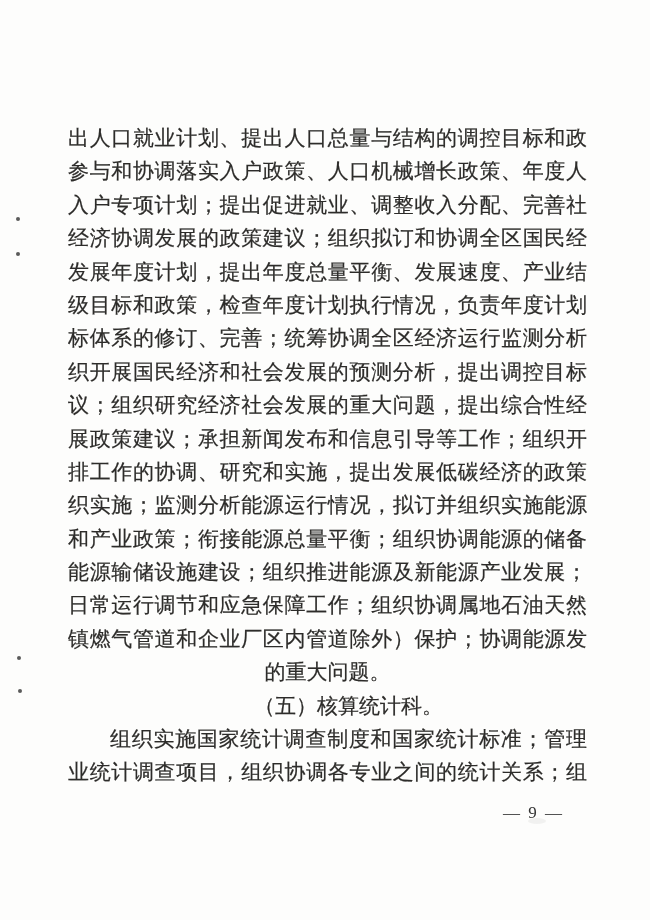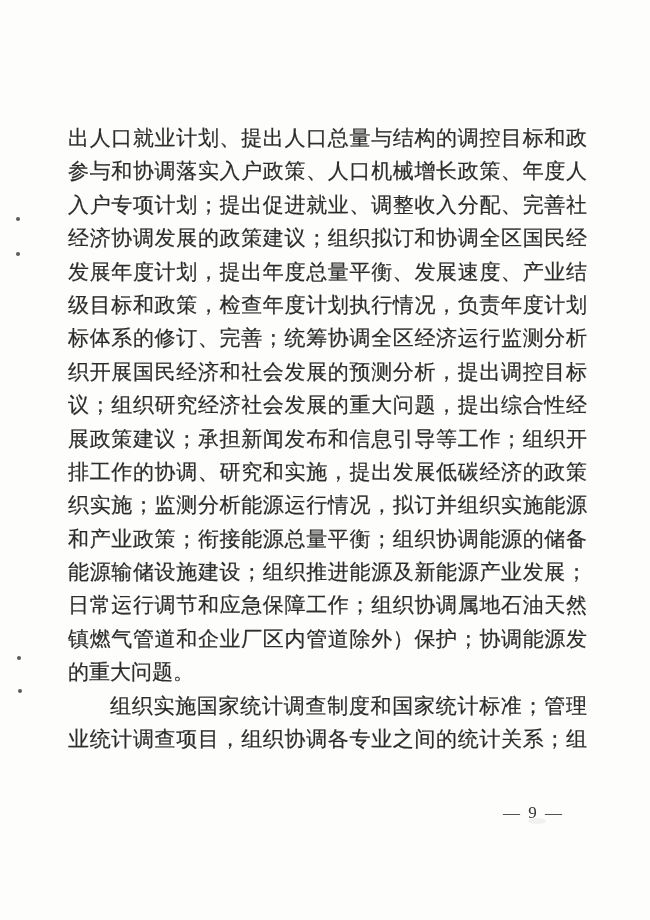--- a/index.html
+++ b/index.html
@@ -23,20 +23,21 @@
     left:68px;top:122px;width:519px;
     color:var(--ink);
   }
   .ln{
     margin:0;padding:0;
     height:33.4px;line-height:33.4px;
     font-size:21px;
     white-space:nowrap;
     letter-spacing:0;
     color:var(--ink);
+    text-align:center;
     -webkit-text-stroke:0.2px var(--ink);
   }
   .j{
     text-align:justify;
     text-align-last:justify;
     white-space:normal;
     overflow:hidden;
   }
   .ind{padding-left:42px;}
   .footer{
@@ -86,19 +87,20 @@
     <p class="ln j">织开展国民经济和社会发展的预测分析，提出调控目标及政策建</p>
     <p class="ln j">议；组织研究经济社会发展的重大问题，提出综合性经济社会发</p>
     <p class="ln j">展政策建议；承担新闻发布和信息引导等工作；组织开展节能减</p>
     <p class="ln j">排工作的协调、研究和实施，提出发展低碳经济的政策建议并组</p>
     <p class="ln j">织实施；监测分析能源运行情况，拟订并组织实施能源发展规划</p>
     <p class="ln j">和产业政策；衔接能源总量平衡；组织协调能源的储备和消费及</p>
     <p class="ln j">能源输储设施建设；组织推进能源及新能源产业发展；参与能源</p>
     <p class="ln j">日常运行调节和应急保障工作；组织协调属地石油天然气管道（城</p>
     <p class="ln j">镇燃气管道和企业厂区内管道除外）保护；协调能源发展和改革中</p>
     <p class="ln">的重大问题。</p>
+    <p class="ln ind">（五）核算统计科。</p>
     <p class="ln ind j">组织实施国家统计调查制度和国家统计标准；管理本局各专</p>
     <p class="ln j">业统计调查项目，组织协调各专业之间的统计关系；组织协调统</p>
   </main>
 
   <div class="footer">— 9 —</div>
 
 </div>
 
 </body></html>

